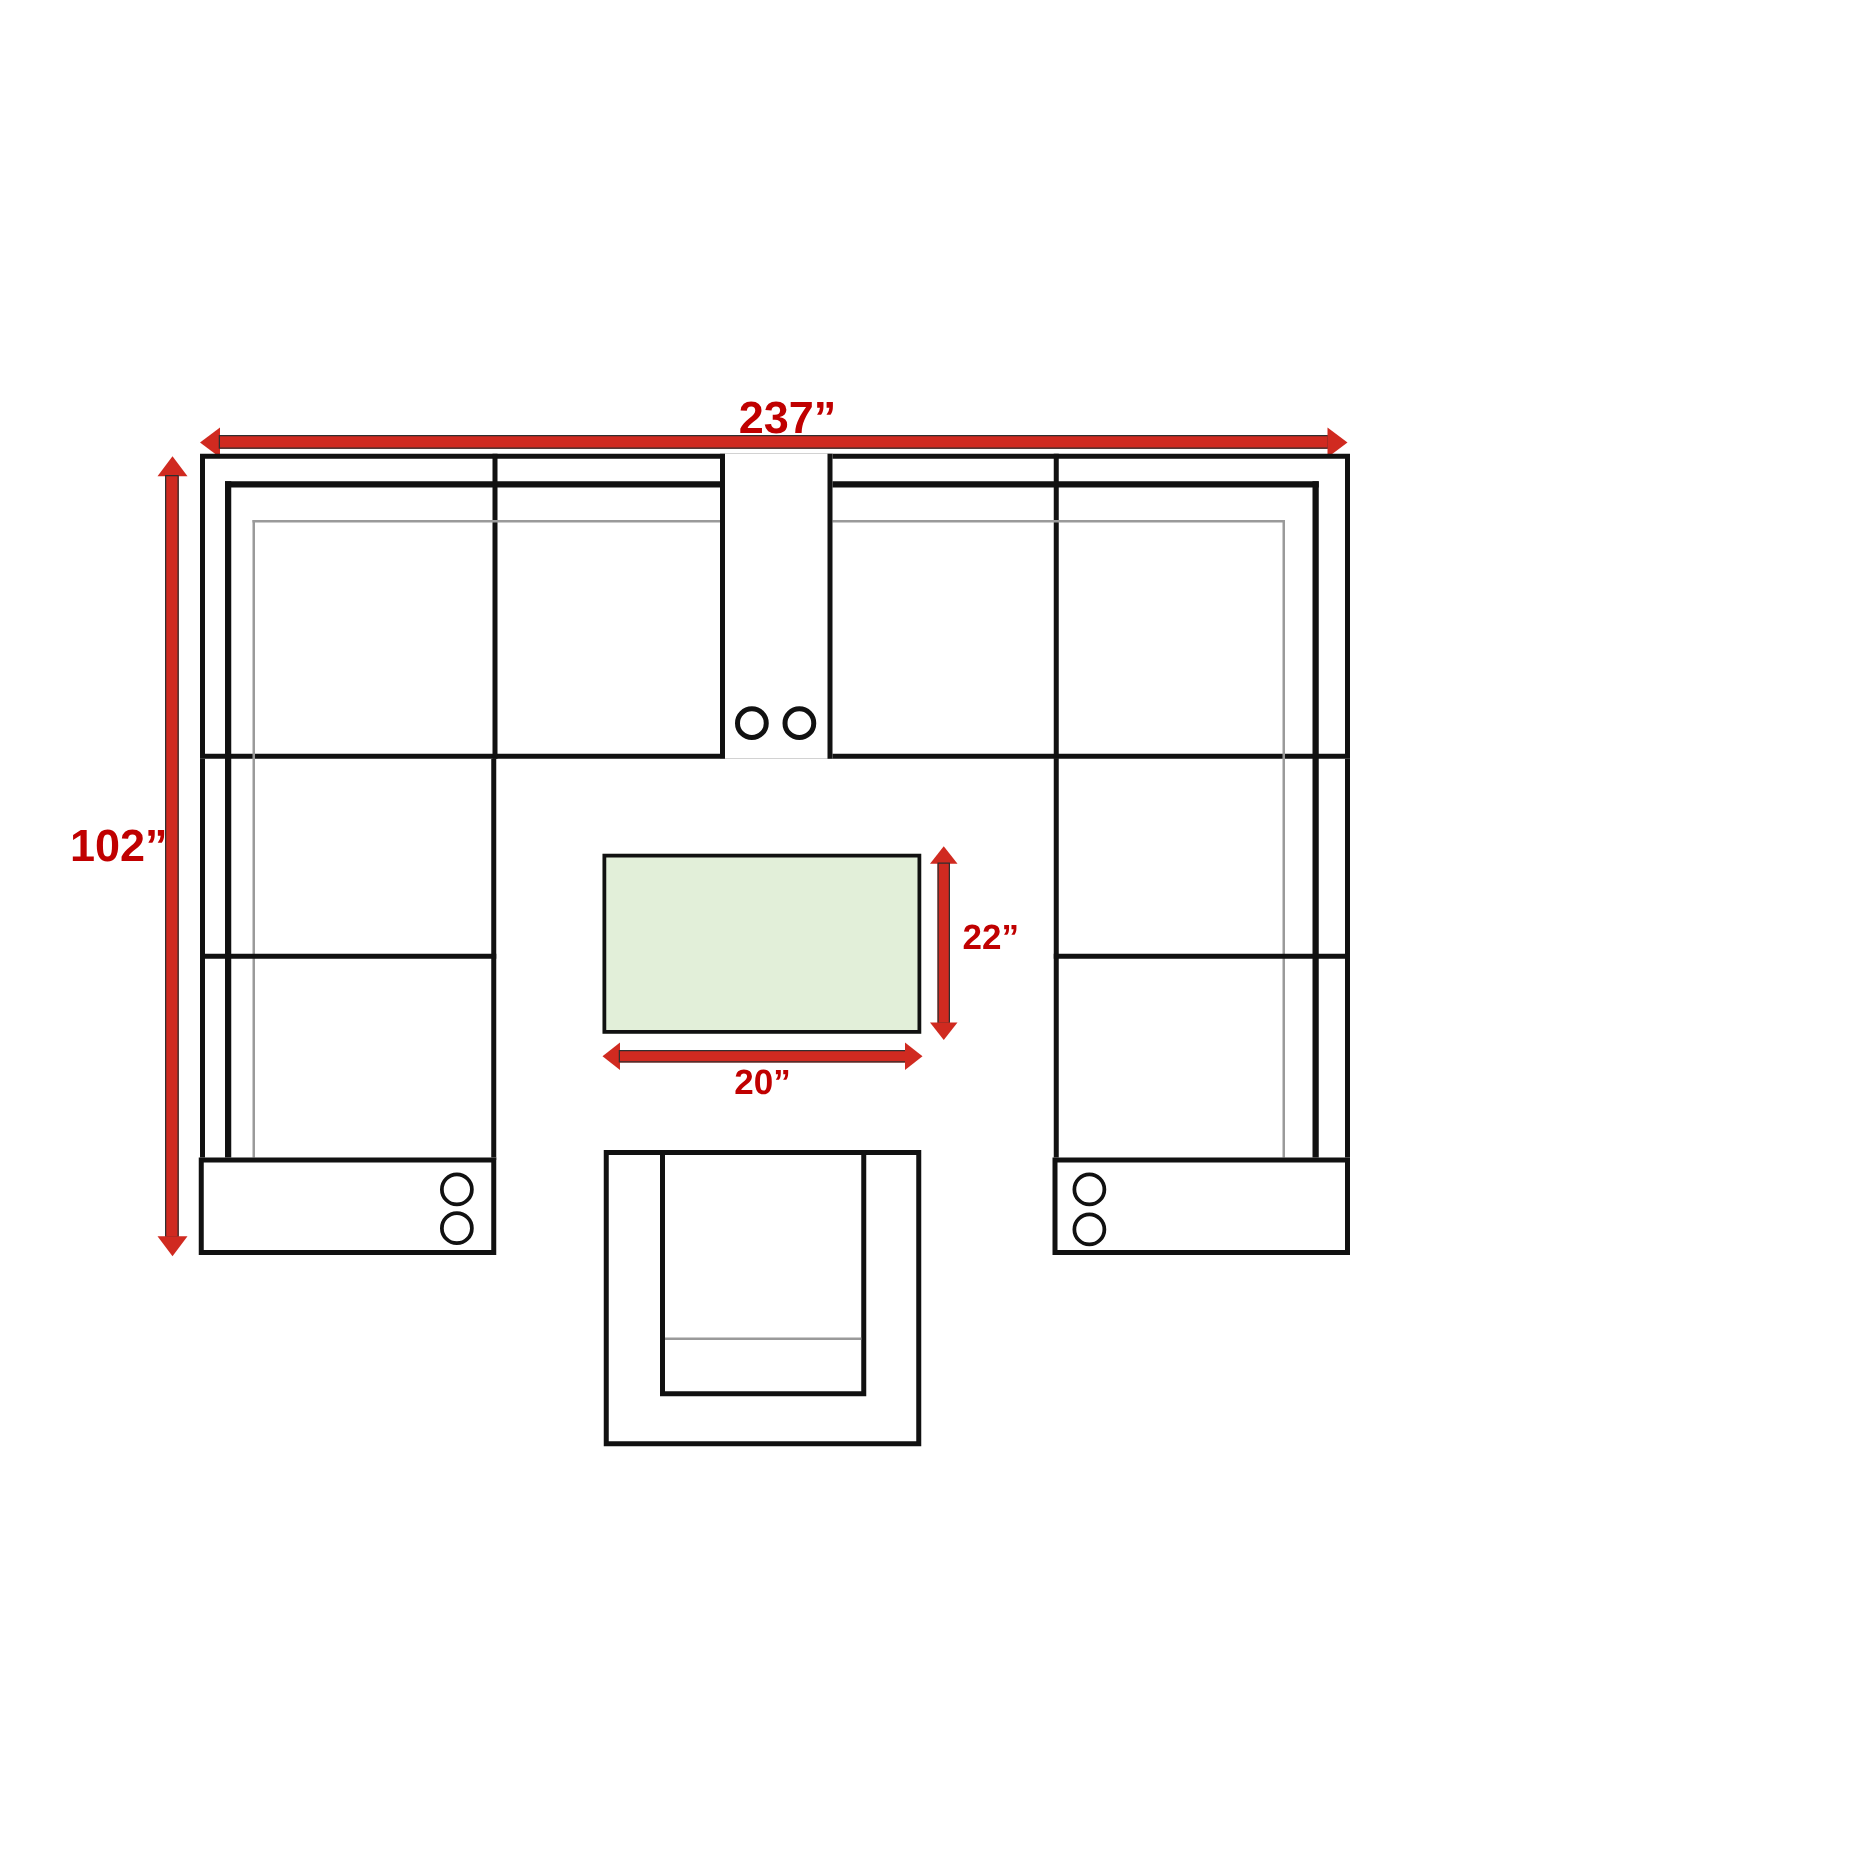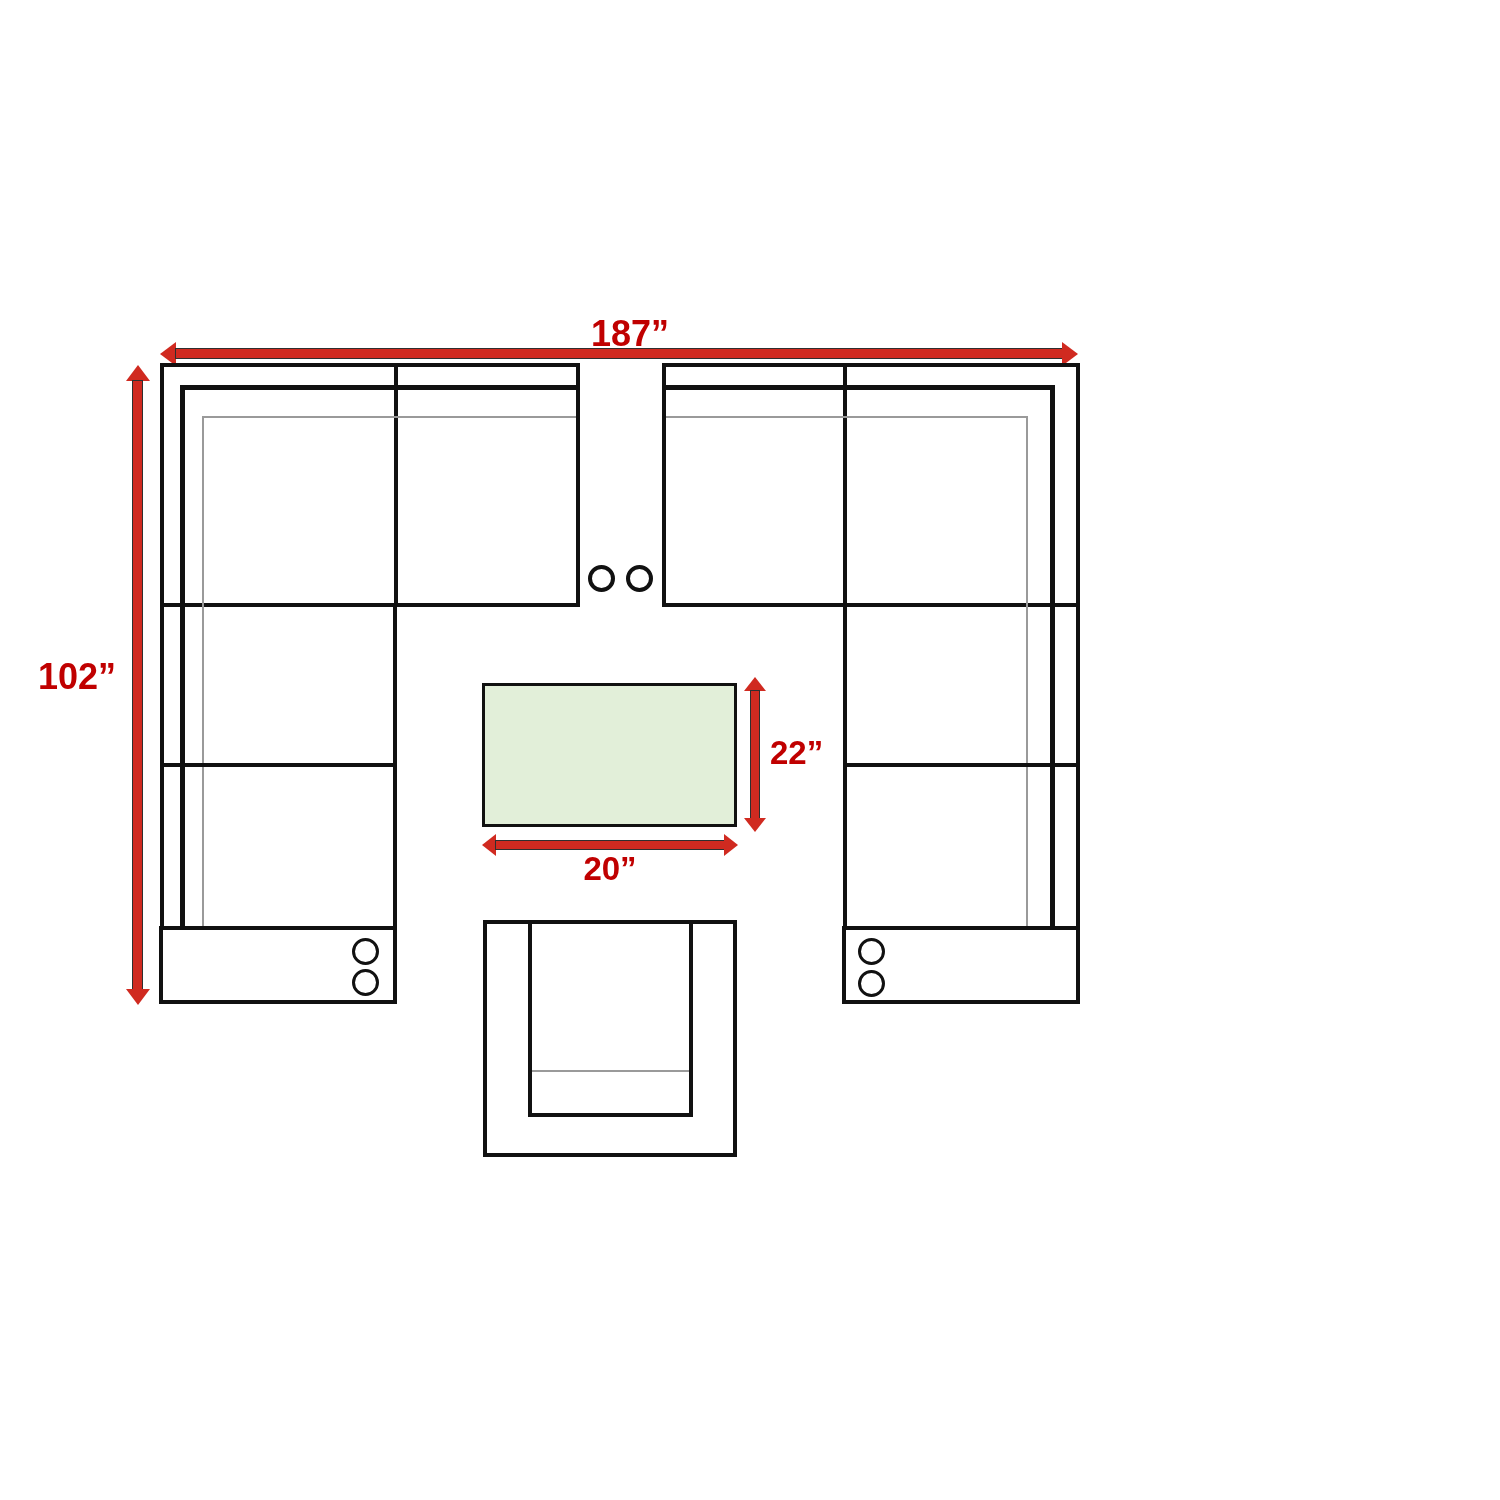--- a/index.html
+++ b/index.html
@@ -42,39 +42,39 @@
   
   .dimlabel {
     position: absolute;
     color: var(--accent_red, #c00000);
     font-weight: 700;
     font-size: 36px;
     line-height: 1;
     letter-spacing: 0px;
     white-space: nowrap;
   }
-  .dimlabel.small { font-size: 33px; }
+  .dimlabel.small { font-size: 28px; }
   
   #coffee-table {
     position: absolute; box-sizing: border-box;
     background: var(--table_green, #e2efd9);
     border: 3px solid var(--line_black, #111111);
   }
 </style>
 </head>
 <body>
 
 <div id="canvas">
 
-  <div class="dimlabel" style="left:560px; top:316px; width:140px; text-align:center;">187”</div>
+  <div class="dimlabel" style="left:560px; top:316px; width:140px; text-align:center;">237”</div>
   <div class="ah w" style="left:160px; top:342px;"></div>
   <div class="shaft-h" style="left:175px; top:348px; width:888px; height:11px;"></div>
   <div class="ah e" style="left:1062px; top:342px;"></div>
 
-  <div class="dimlabel" style="left:38px; top:659px; width:96px; text-align:left;">102”</div>
+  <div class="dimlabel" style="left:38px; top:659px; width:96px; text-align:right;">102”</div>
   <div class="ah n" style="left:126px; top:365px;"></div>
   <div class="shaft-v" style="left:132px; top:380px; width:11px; height:610px;"></div>
   <div class="ah s" style="left:126px; top:989px;"></div>
 
   <div class="box" style="left:160px; top:363px; width:920px; height:244px;"></div>
 
   <div class="ln" style="left:394px; top:363px; width:4px; height:244px;"></div>
   <div class="ln" style="left:843px; top:363px; width:4px; height:244px;"></div>
 
   <div class="ln" style="left:180px; top:385px; width:398px; height:5px;"></div>

